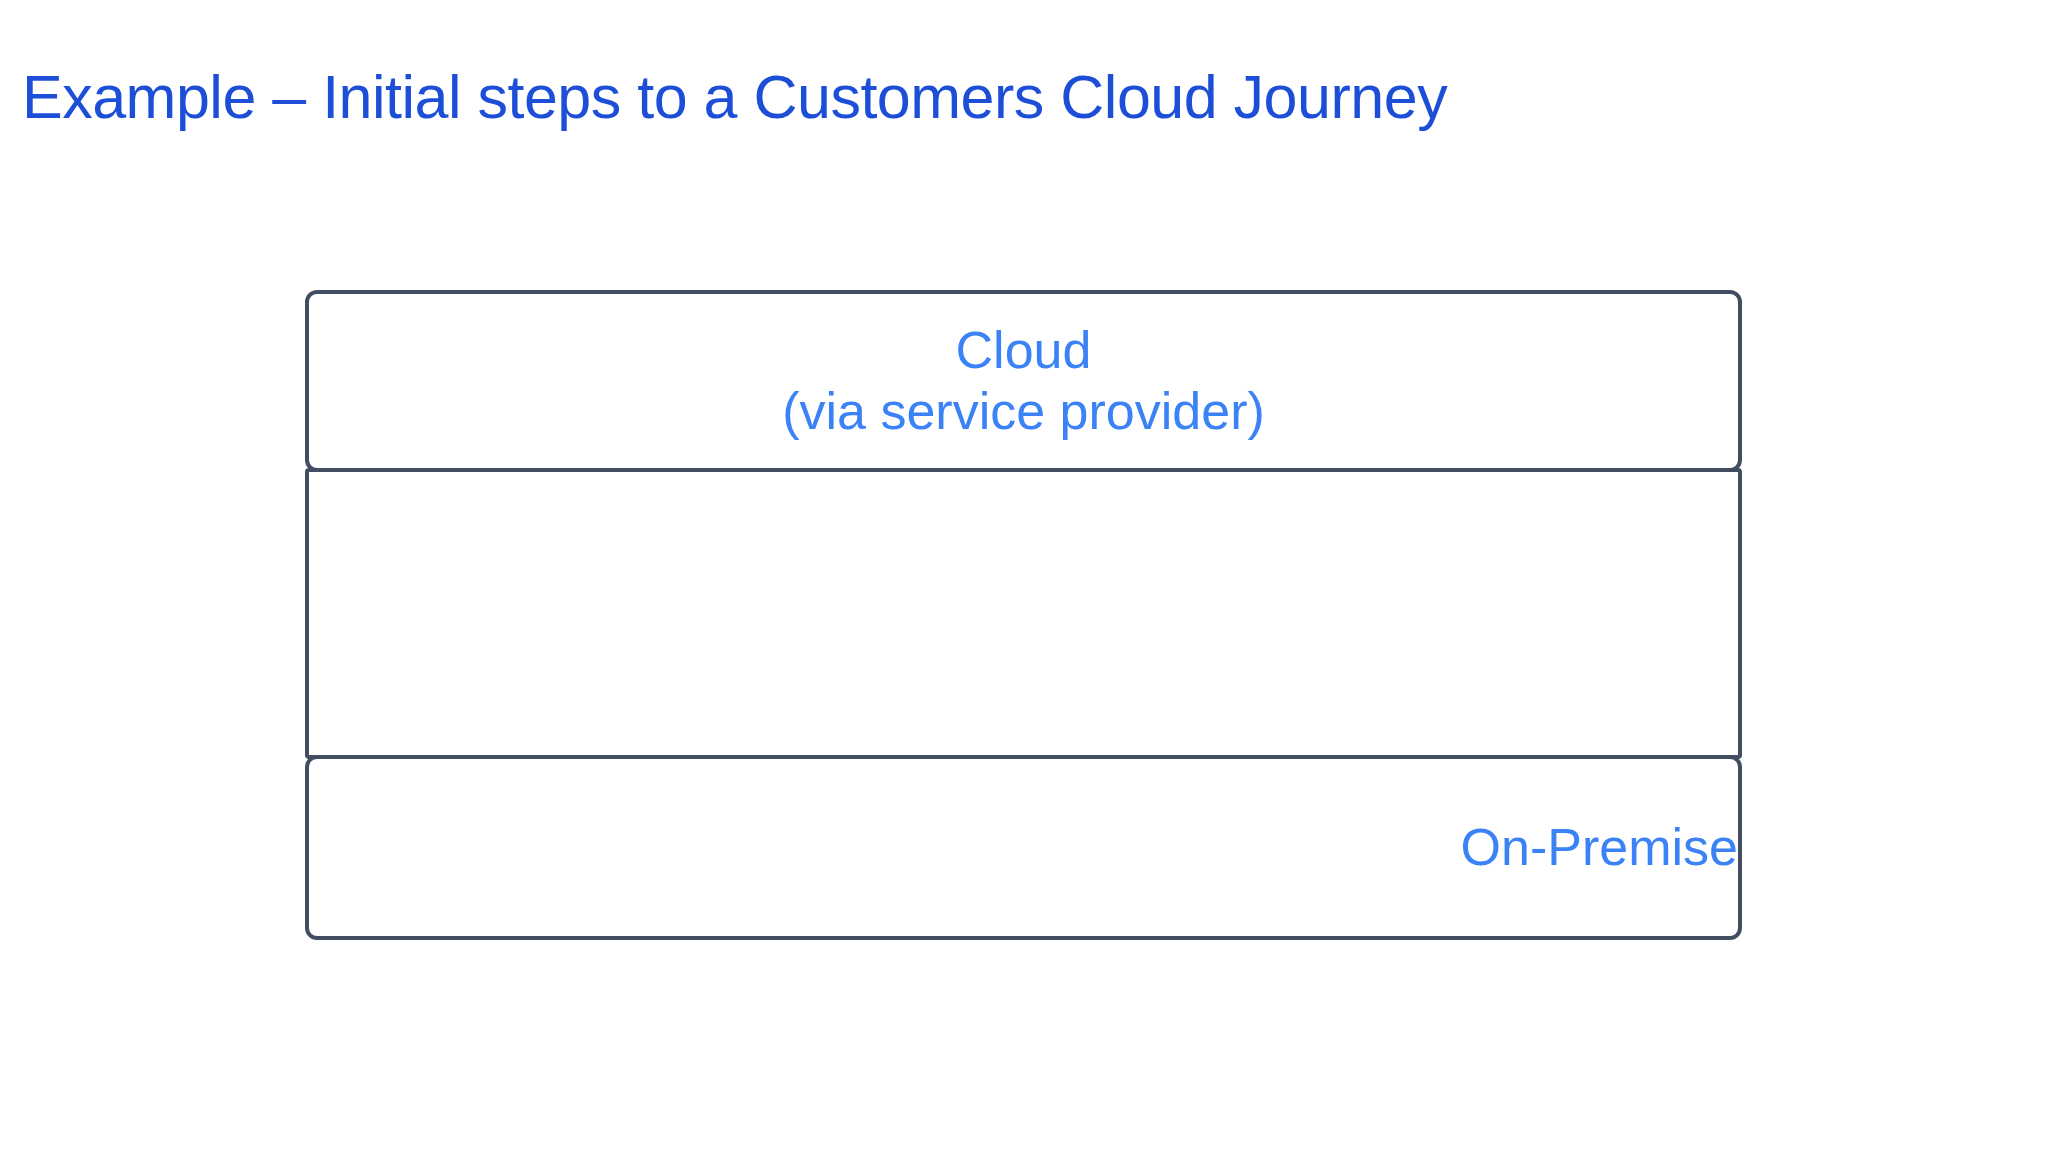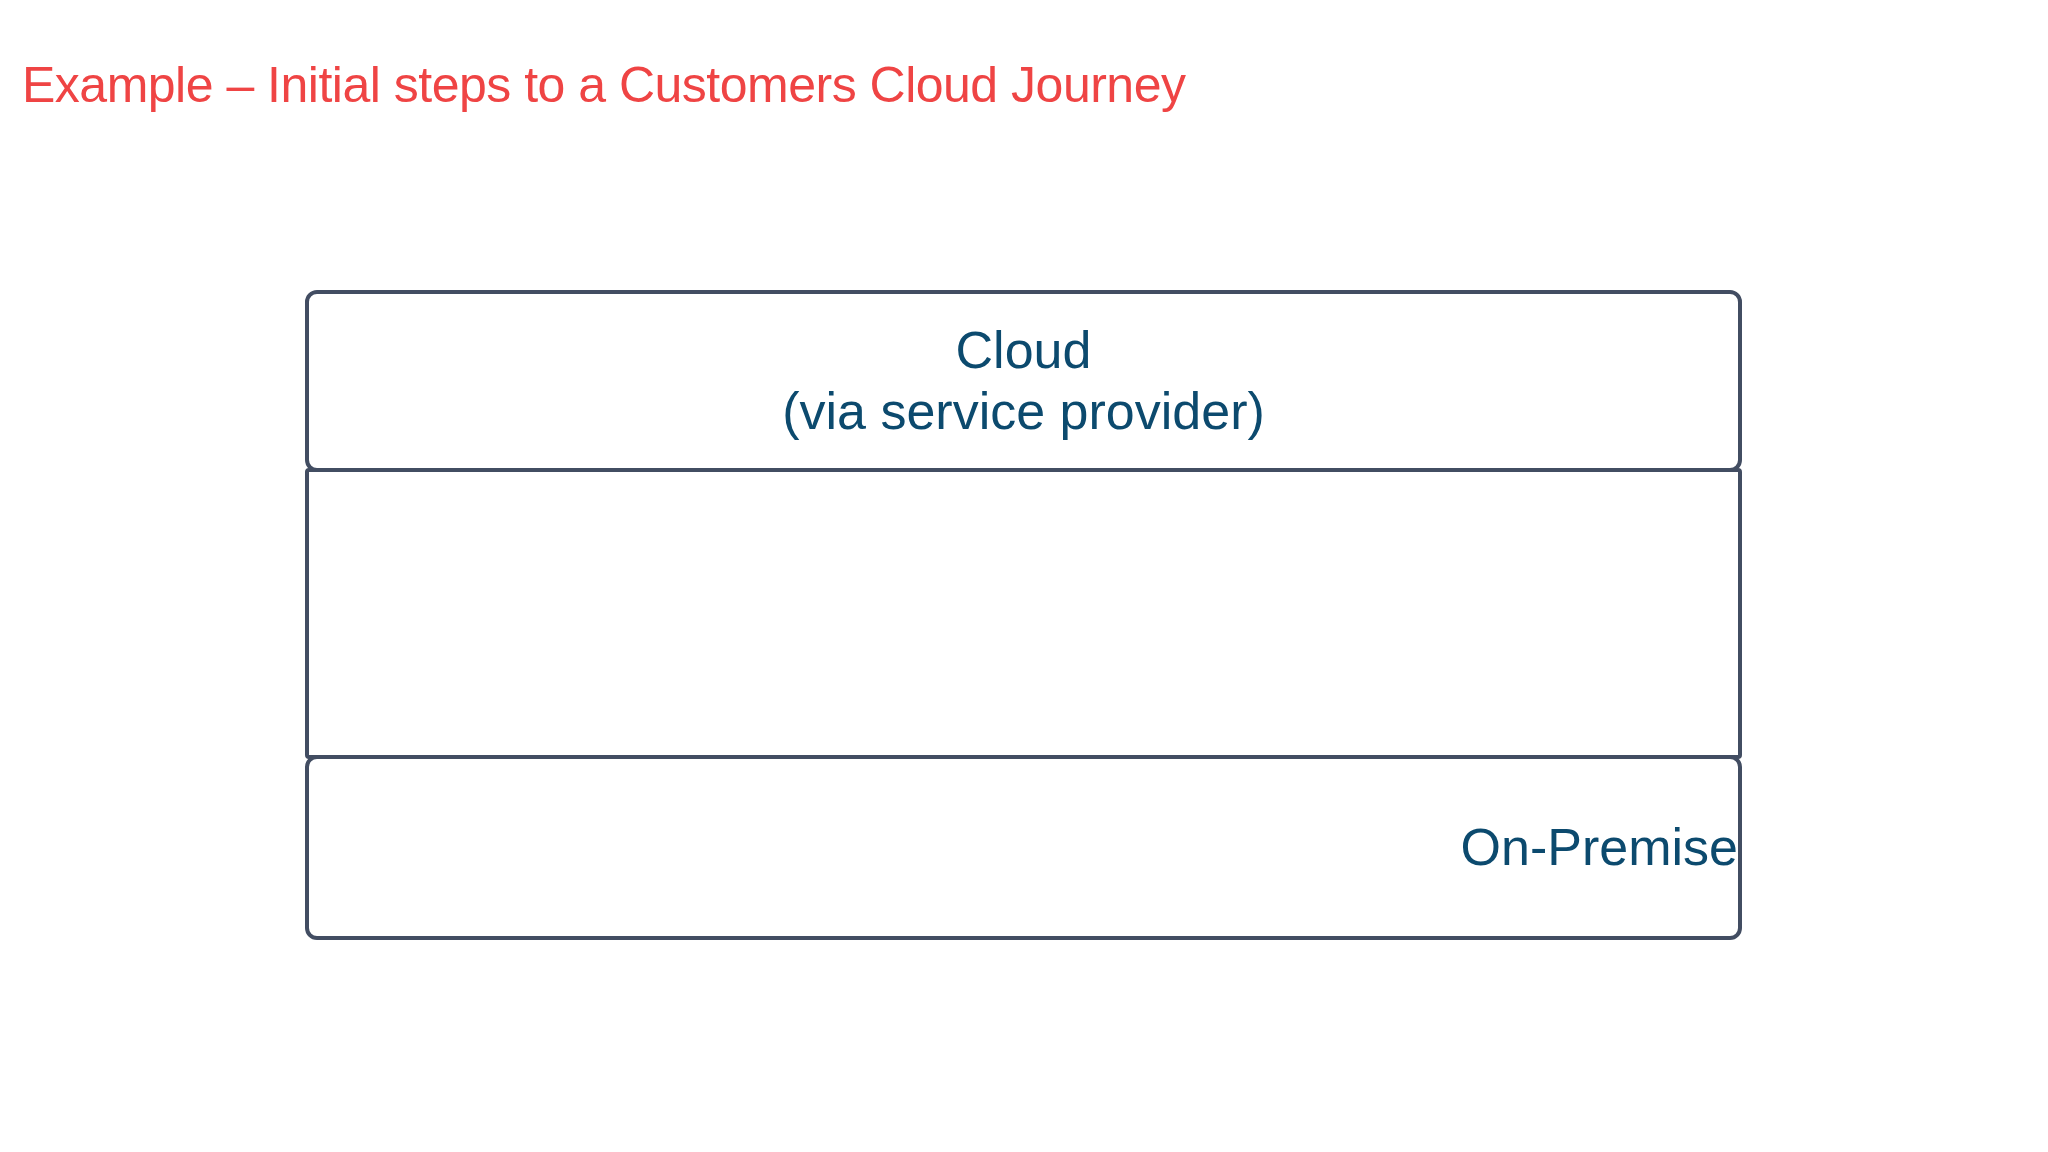--- a/index.html
+++ b/index.html
@@ -22,25 +22,25 @@
     height: 1152px;
     background: #ffffff;
   }
 
   
   .slide-title {
     position: absolute;
     left: 22px;
     top: 26px;
     width: 1900px;
-    font-size: 50px;
+    font-size: 61px;
     line-height: 1.0;
     font-weight: 400;
     letter-spacing: -0.5px;
-    color: #ef4444;
+    color: #1d4ed8;
     white-space: nowrap;
   }
 
   
   .layer-stack {
     position: absolute;
     left: 305px;
     top: 290px;
     width: 1437px;
     height: 650px;
@@ -71,21 +71,21 @@
     border-radius: 4px;
   }
 
   .layer-box.onprem {
     top: 465px;
     height: 185px;
     justify-content: flex-end;
   }
 
   .layer-label {
-    color: #0c4a6e;
+    color: #3b82f6;
     font-size: 52px;
     line-height: 1.18;
     font-weight: 400;
     white-space: pre-line;
   }
 </style>
 </head>
 <body>
 
 <div class="slide">

